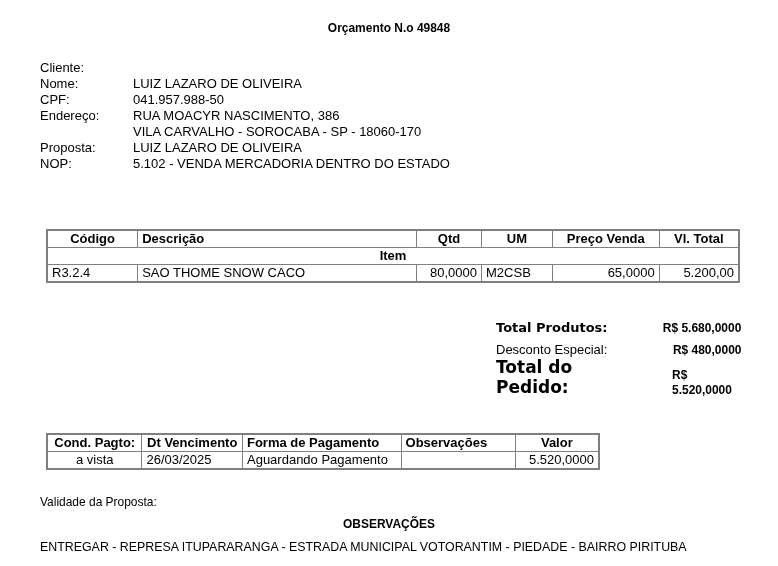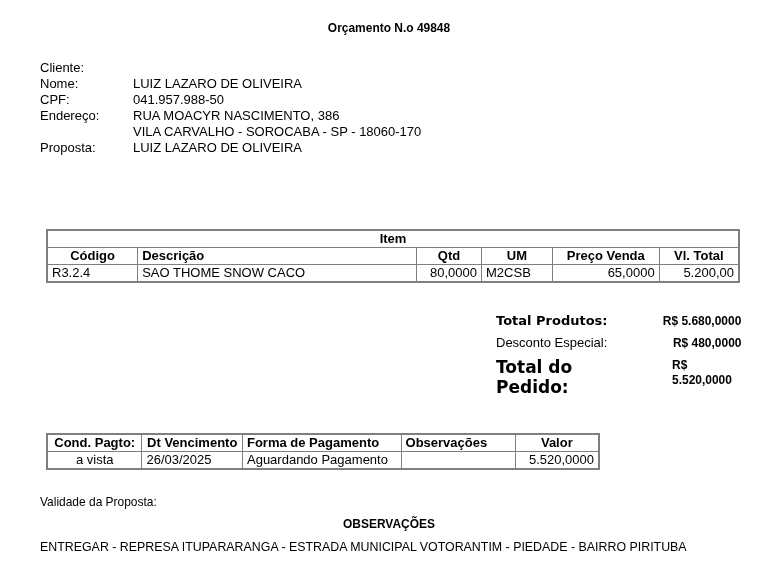--- a/index.html
+++ b/index.html
@@ -25,21 +25,21 @@
       white-space: nowrap;
     }
     table.grid { border: 2px solid #7f7f7f; }
     .items { left: 46px; top: 229px; width: 694px; }
     .items th.caption { text-align: center; font-weight: bold; }
     .c { text-align: center; }
     .r { text-align: right; }
     .l { text-align: left; }
 
     .totals { position: absolute; left: 496px; top: 313px; width: 245px; }
-    .tot-row { display: flex; justify-content: space-between; align-items: flex-start; gap: 33px; }
+    .tot-row { display: flex; justify-content: space-between; align-items: flex-end; gap: 33px; }
     .tot-row .lbl { font-family: "DejaVu Sans", sans-serif; font-weight: bold; font-size: 13px; }
     .tot-row .val { font-family: "Liberation Sans", sans-serif; font-weight: bold; font-size: 13px; transform: scaleX(0.92); transform-origin: right; }
     .tot-row.r1 { height: 22px; }
     .tot-row.r2 { height: 21px; }
     .tot-row.r3 { height: 22px; }
     .tot-row.r3 .lbl { font-family: "Liberation Sans", sans-serif; font-weight: normal; }
     .tot-row.r4 .lbl { font-size: 17px; }
 
     .pay { left: 46px; top: 433px; width: 554px; }
     .pay th { font-weight: bold; }
@@ -70,42 +70,46 @@
     <span class="info-value">RUA MOACYR NASCIMENTO, 386</span>
   </div>
   <div class="info-row">
     <span class="info-label"></span>
     <span class="info-value">VILA CARVALHO - SOROCABA - SP - 18060-170</span>
   </div>
   <div class="info-row">
     <span class="info-label">Proposta:</span>
     <span class="info-value">LUIZ LAZARO DE OLIVEIRA</span>
   </div>
+  <div class="info-row">
+    <span class="info-label">NOP:</span>
+    <span class="info-value">5.102 - VENDA MERCADORIA DENTRO DO ESTADO</span>
+  </div>
 </div>
 
 <table class="grid items">
   <colgroup>
     <col style="width:91px">
       <col style="width:280px">
       <col style="width:65px">
       <col style="width:71px">
       <col style="width:107px">
       <col style="width:80px">
   </colgroup>
   <tbody>
       <tr>
-    <th class="caption" colspan="6">Item</th>
-  </tr>
-  <tr>
     <th class="c">Código</th>
     <th class="l">Descrição</th>
     <th class="c">Qtd</th>
     <th class="c">UM</th>
     <th class="c">Preço Venda</th>
     <th class="c">Vl. Total</th>
+  </tr>
+  <tr>
+    <th class="caption" colspan="6">Item</th>
   </tr>
   <tr>
     <td class="l">R3.2.4</td>
     <td class="l">SAO THOME SNOW CACO</td>
     <td class="r">80,0000</td>
     <td class="l">M2CSB</td>
     <td class="r">65,0000</td>
     <td class="r">5.200,00</td>
   </tr>
 </tbody>

